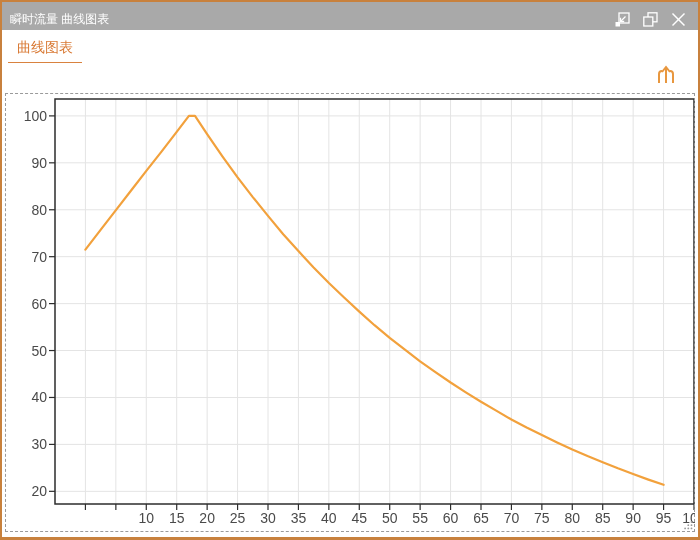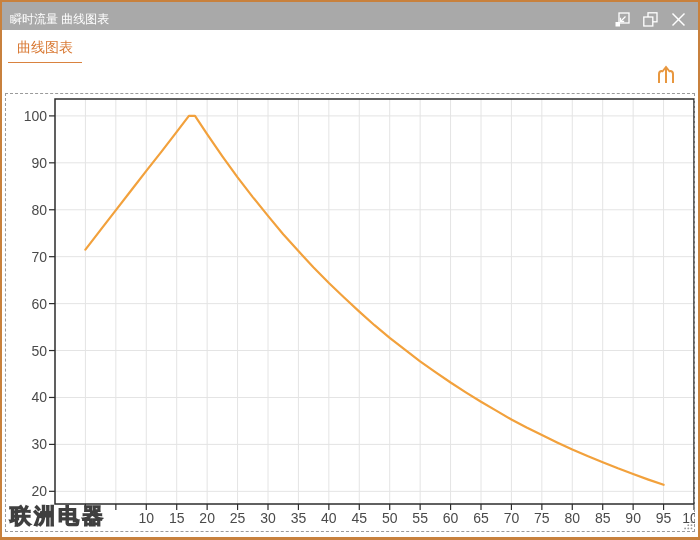--- a/index.html
+++ b/index.html
@@ -144,21 +144,20 @@
         <text x="597.7142857142857" y="430" text-anchor="middle" font-size="14" font-family="&quot;Liberation Sans&quot;, sans-serif" fill="#4A4A4A">85</text>
         <line x1="628.1428571428571" y1="411" x2="628.1428571428571" y2="417" stroke="#2D2D2D" stroke-width="1.2"></line>
         <text x="628.1428571428571" y="430" text-anchor="middle" font-size="14" font-family="&quot;Liberation Sans&quot;, sans-serif" fill="#4A4A4A">90</text>
         <line x1="658.5714285714286" y1="411" x2="658.5714285714286" y2="417" stroke="#2D2D2D" stroke-width="1.2"></line>
         <text x="658.5714285714286" y="430" text-anchor="middle" font-size="14" font-family="&quot;Liberation Sans&quot;, sans-serif" fill="#4A4A4A">95</text>
         <line x1="689" y1="411" x2="689" y2="417" stroke="#2D2D2D" stroke-width="1.2"></line>
         <text x="689" y="430" text-anchor="middle" font-size="14" font-family="&quot;Liberation Sans&quot;, sans-serif" fill="#4A4A4A">100</text>
         <polyline points="80.4,156.6 95.6,136.9 110.9,117.2 126.1,97.5 141.3,77.8 156.5,58.6 171.7,38.9 183.9,22.9 190.0,22.9 202.1,41.2 217.4,63.3 232.6,84.4 247.8,104.1 263.0,122.9 278.2,141.2 293.4,158.1 308.6,174.5 323.9,190.0 339.1,204.5 354.3,218.6 369.5,232.2 384.7,244.9 399.9,256.6 415.1,268.3 430.4,279.1 445.6,289.5 460.8,299.3 476.0,308.7 491.2,317.6 506.4,326.5 521.6,334.5 536.9,342.0 552.1,349.5 567.3,356.6 582.5,363.1 597.7,369.2 612.9,375.3 628.1,381.0 643.4,386.6 658.6,391.8" fill="none" stroke="#F2A13C" stroke-width="2.2" stroke-linejoin="round" stroke-linecap="round"></polyline>
         <rect x="50" y="6" width="639" height="405" fill="none" stroke="#2D2D2D" stroke-width="1.5"></rect>
       </svg>
-    <div class="watermark">联洲电器</div>
     <svg class="grip" viewBox="0 0 10 10">
       <g fill="#9A9A9A">
         <circle cx="8.5" cy="2" r="0.9"></circle>
           <circle cx="8.5" cy="5.2" r="0.9"></circle>
           <circle cx="8.5" cy="8.4" r="0.9"></circle>
         <circle cx="5.3" cy="5.2" r="0.9"></circle>
           <circle cx="5.3" cy="8.4" r="0.9"></circle>
           <circle cx="2.1" cy="8.4" r="0.9"></circle>
       </g>
     </svg>

